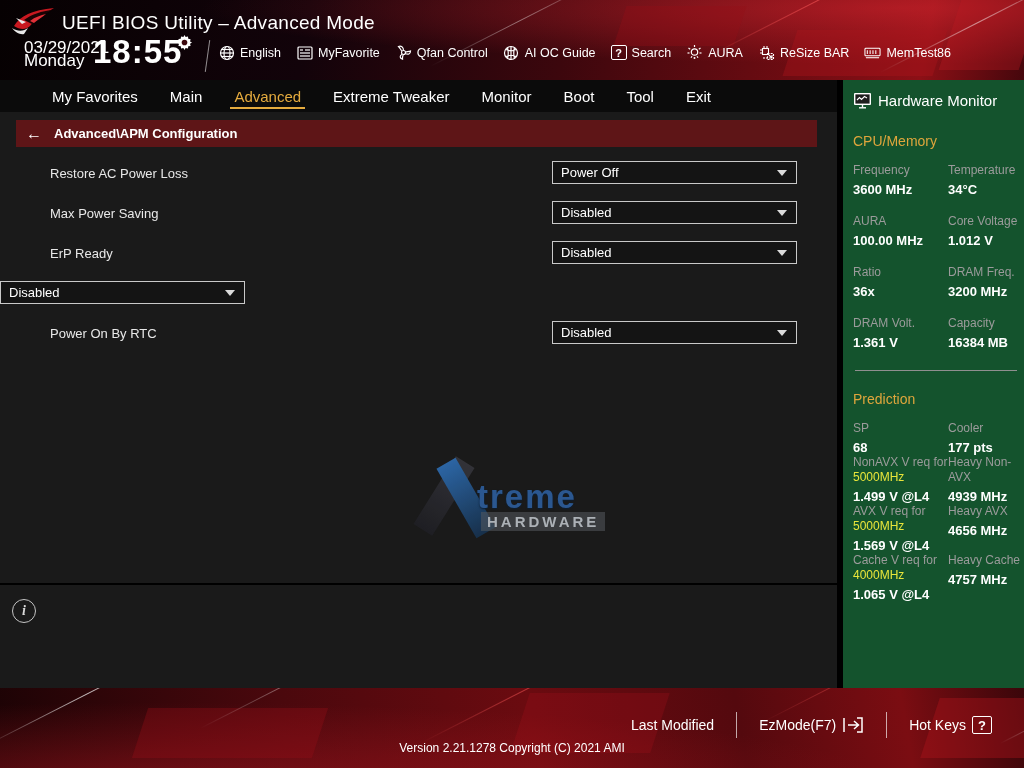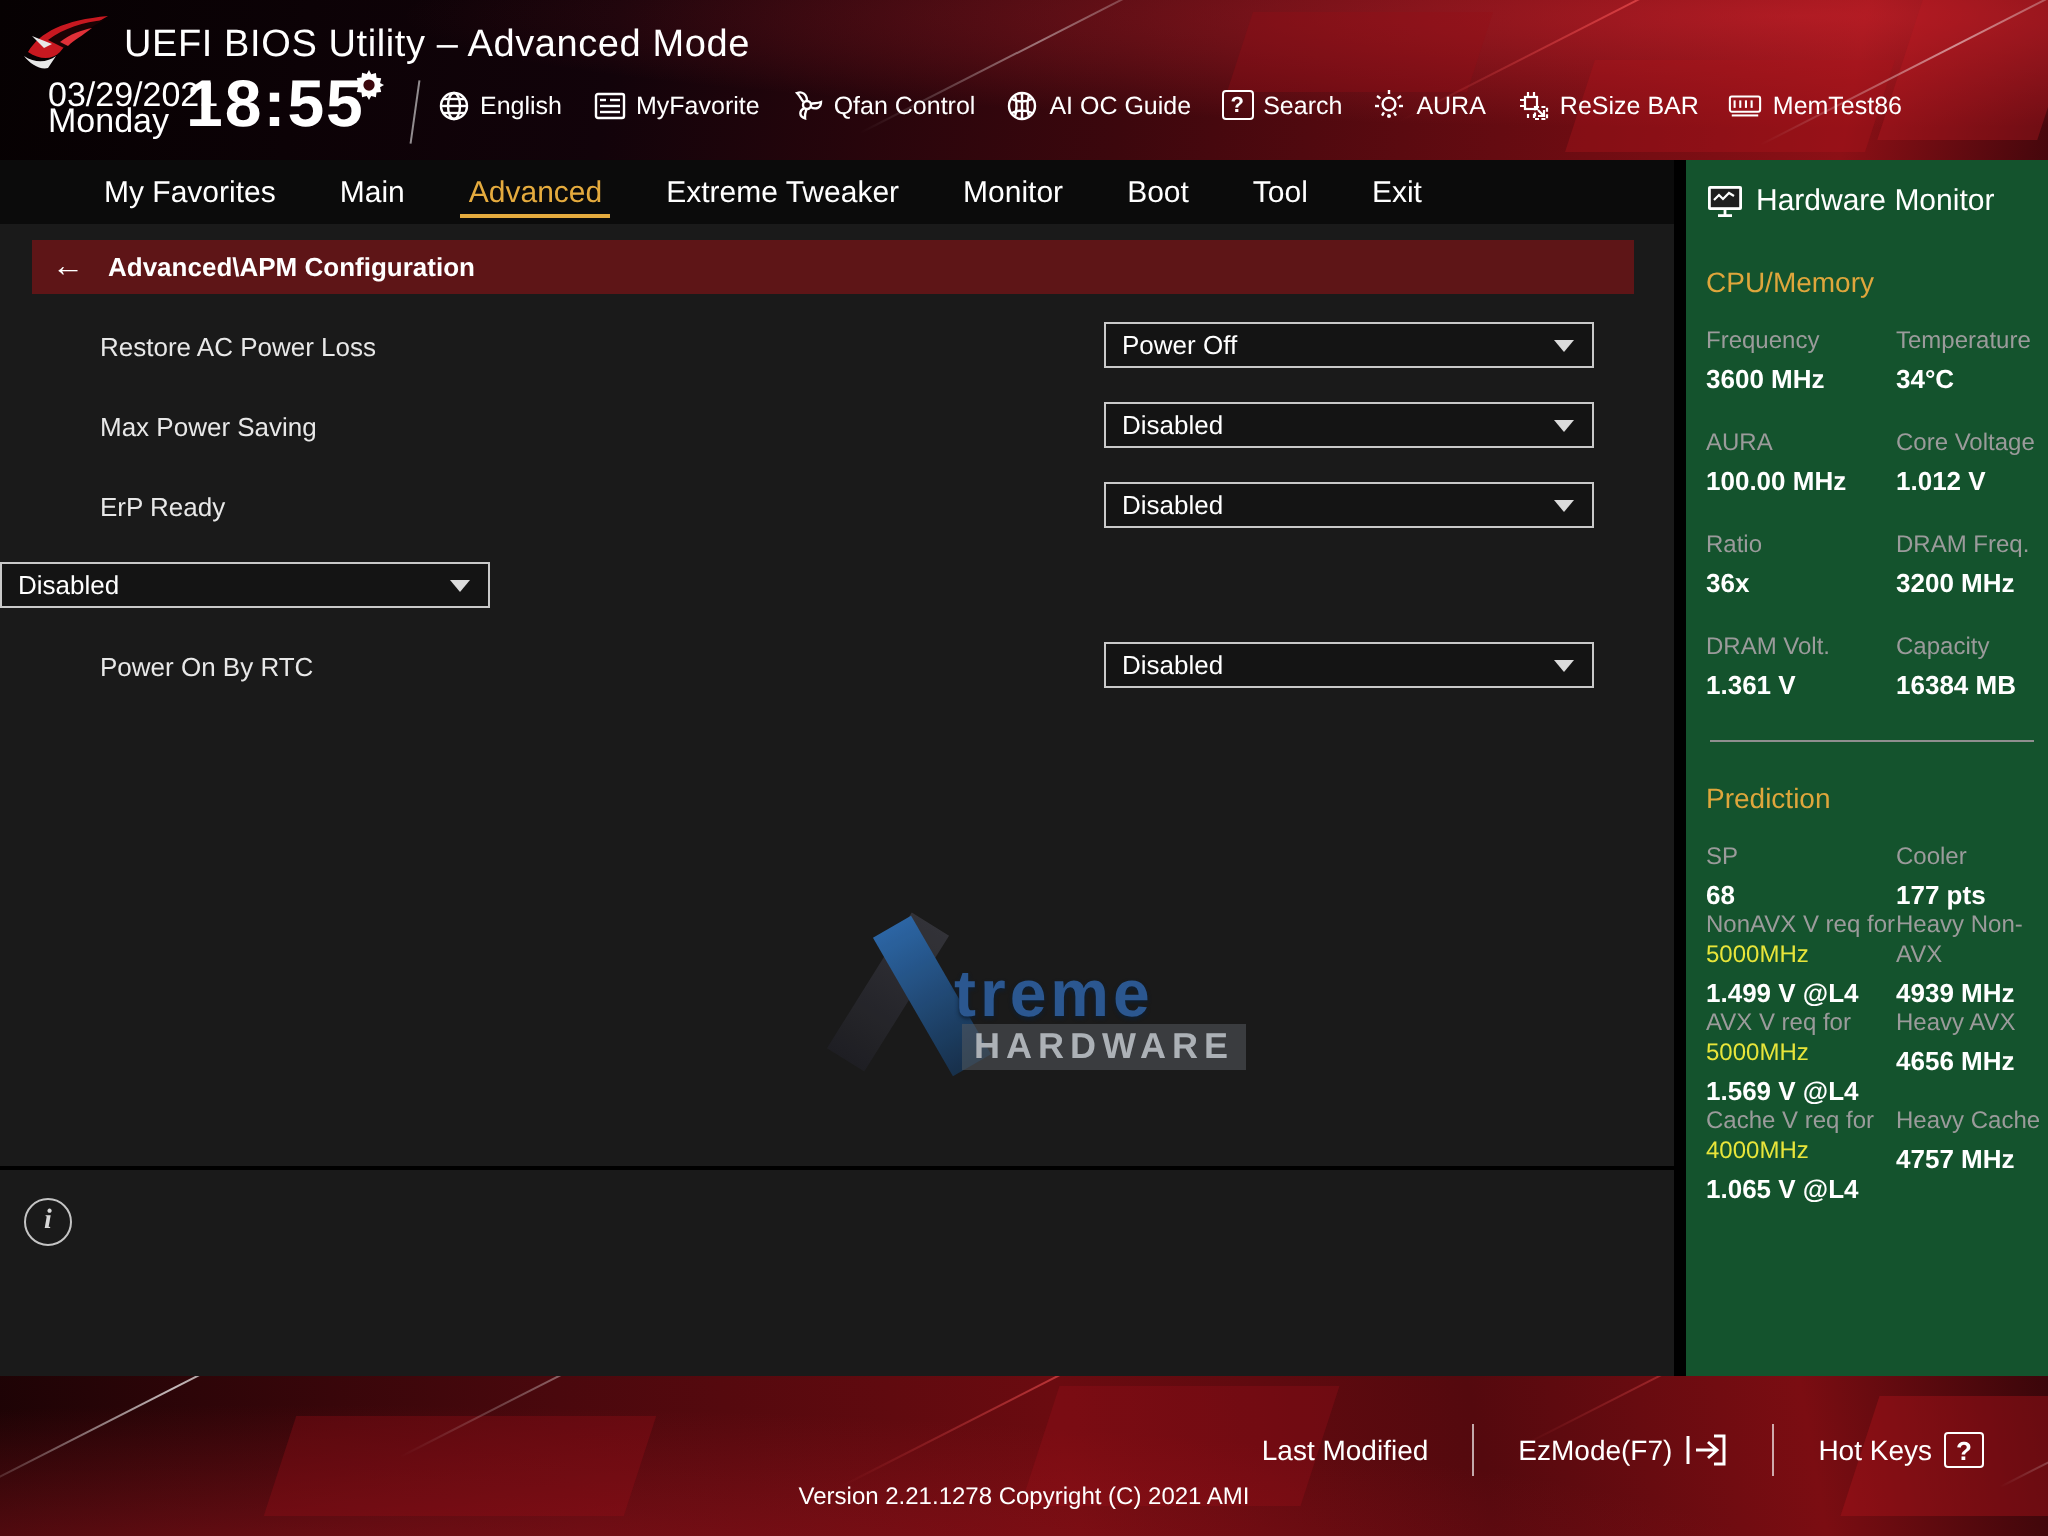--- a/index.html
+++ b/index.html
@@ -60,21 +60,21 @@
 
   
   #watermark { position:absolute; left:425px; top:348px; width:200px; height:76px; opacity:.92; }
   .wm-x { position:absolute; left:0; top:0; width:70px; height:76px; }
   .wm-x .bar { position:absolute; width:22px; height:80px; }
   .wm-x .b1 { left:8px; top:-4px; background:linear-gradient(180deg,#35353b,#1f1f24); transform:rotate(32deg); }
   .wm-x .b2 { left:30px; top:-2px; background:linear-gradient(180deg,#2e6cb0,#17324f); transform:rotate(-30deg); }
   .wm-treme { position:absolute; left:52px; top:18px; font-size:33px; font-weight:bold; letter-spacing:2px;
     color:#2d5d9b; text-shadow:0 1px 2px #0b1f36; }
   .wm-hw { position:absolute; left:56px; top:52px; background:rgba(90,95,100,.55); color:#b9bec4;
-    font-size:18px; font-weight:bold; letter-spacing:3px; padding:1px 6px; }
+    font-size:15px; font-weight:bold; letter-spacing:3px; padding:1px 6px; }
 
   #info-panel { position:absolute; left:0; top:585px; width:837px; height:103px; background:#1a1a1a; }
   #info-icon { position:absolute; left:12px; top:14px; width:24px; height:24px; border:1.5px solid #c4c4c4;
     border-radius:50%; color:#d8d8d8; font-size:14px; display:flex; align-items:center; justify-content:center;
     font-family:"Liberation Serif","DejaVu Serif",serif; font-style:italic; font-weight:bold; }
 
   
   #sidebar { position:absolute; left:843px; top:80px; width:188px; height:609px; background:#14532d; padding:12px 8px 0 10px; }
   #hw-header { display:flex; align-items:center; gap:6px; color:#fff; font-size:15px; }
   .gold { color:#dfa63c; }

